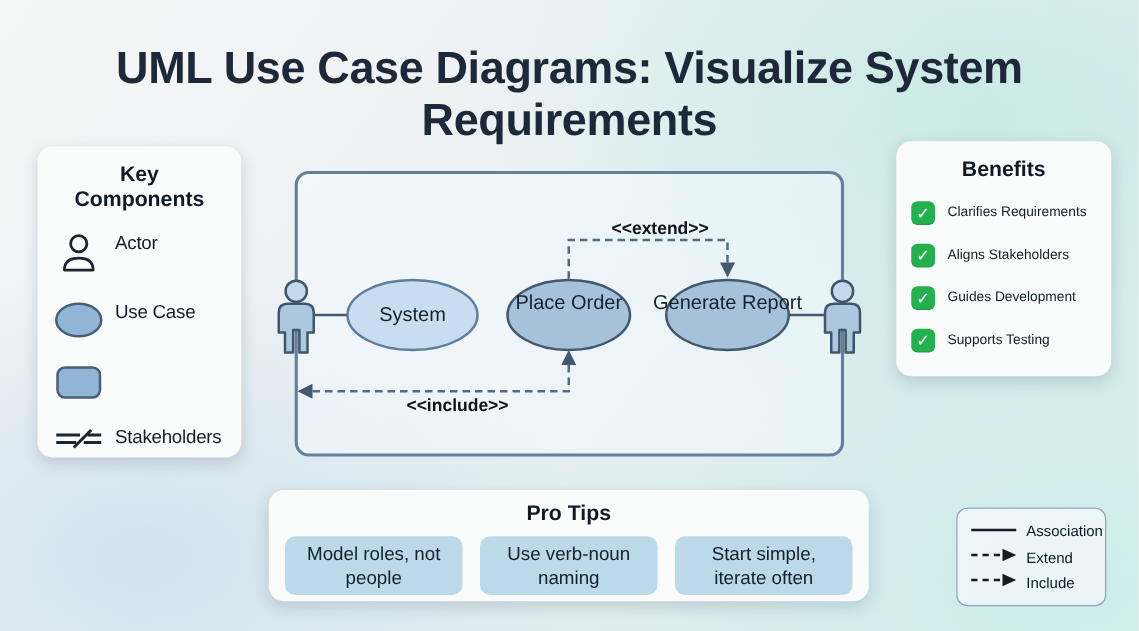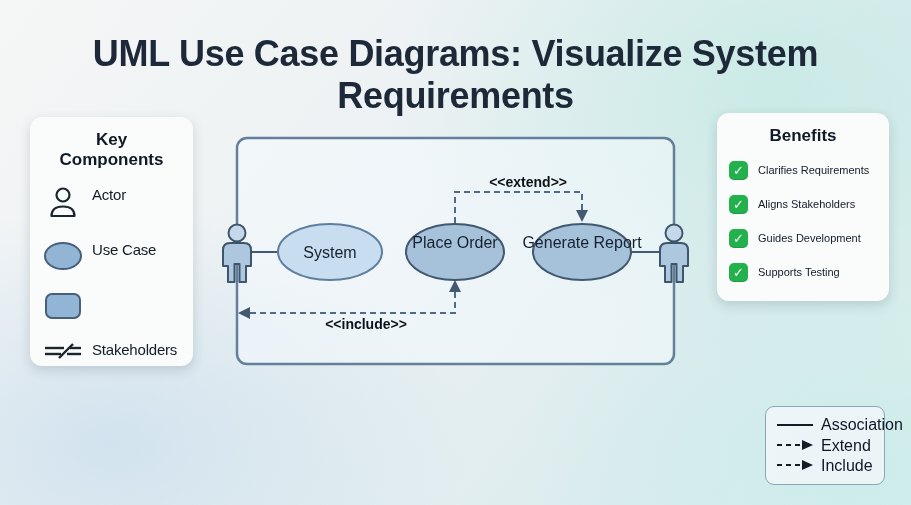--- a/index.html
+++ b/index.html
@@ -62,21 +62,21 @@
   }
 
   
   #legend{
     position:absolute;left:765px;top:406px;width:120px;height:79px;box-sizing:border-box;
     background:rgba(238,245,249,0.92);border:1.5px solid #8ba6ba;border-radius:9px;
     padding:9px 10px;display:flex;flex-direction:column;justify-content:space-between;
   }
   .legend-row{display:flex;align-items:center;}
   .legend-sym{width:38px;min-width:38px;margin-right:7px;}
-  .legend-label{font-size:16px;color:#0e1824;font-weight:500;}
+  .legend-label{font-size:12px;color:#0e1824;font-weight:500;}
 </style>
 </head>
 <body>
 
 <div id="canvas">
 
   <div class="page-title">UML Use Case Diagrams: Visualize System Requirements</div>
 
   <div class="panel" id="key-components">
     <div class="panel-title">Key Components</div>
@@ -166,20 +166,28 @@
     <div class="benefit-row">
       <span class="check-icon">✓</span>
       <span class="benefit-label">Guides Development</span>
     </div>
     <div class="benefit-row" style="margin-bottom:0;">
       <span class="check-icon">✓</span>
       <span class="benefit-label">Supports Testing</span>
     </div>
   </div>
 
+  <div class="panel" id="pro-tips">
+    <div class="panel-title">Pro Tips</div>
+    <div class="chips">
+      <div class="chip">Model roles, not people</div>
+      <div class="chip">Use verb-noun naming</div>
+      <div class="chip">Start simple, iterate often</div>
+    </div>
+  </div>
 
   <div id="legend">
     <div class="legend-row">
       <span class="legend-sym">
         <svg width="38" height="10" viewBox="0 0 38 10">
           <line x1="1" y1="5" x2="37" y2="5" stroke="#141c26" stroke-width="2"></line>
         </svg>
       </span>
       <span class="legend-label">Association</span>
     </div>

